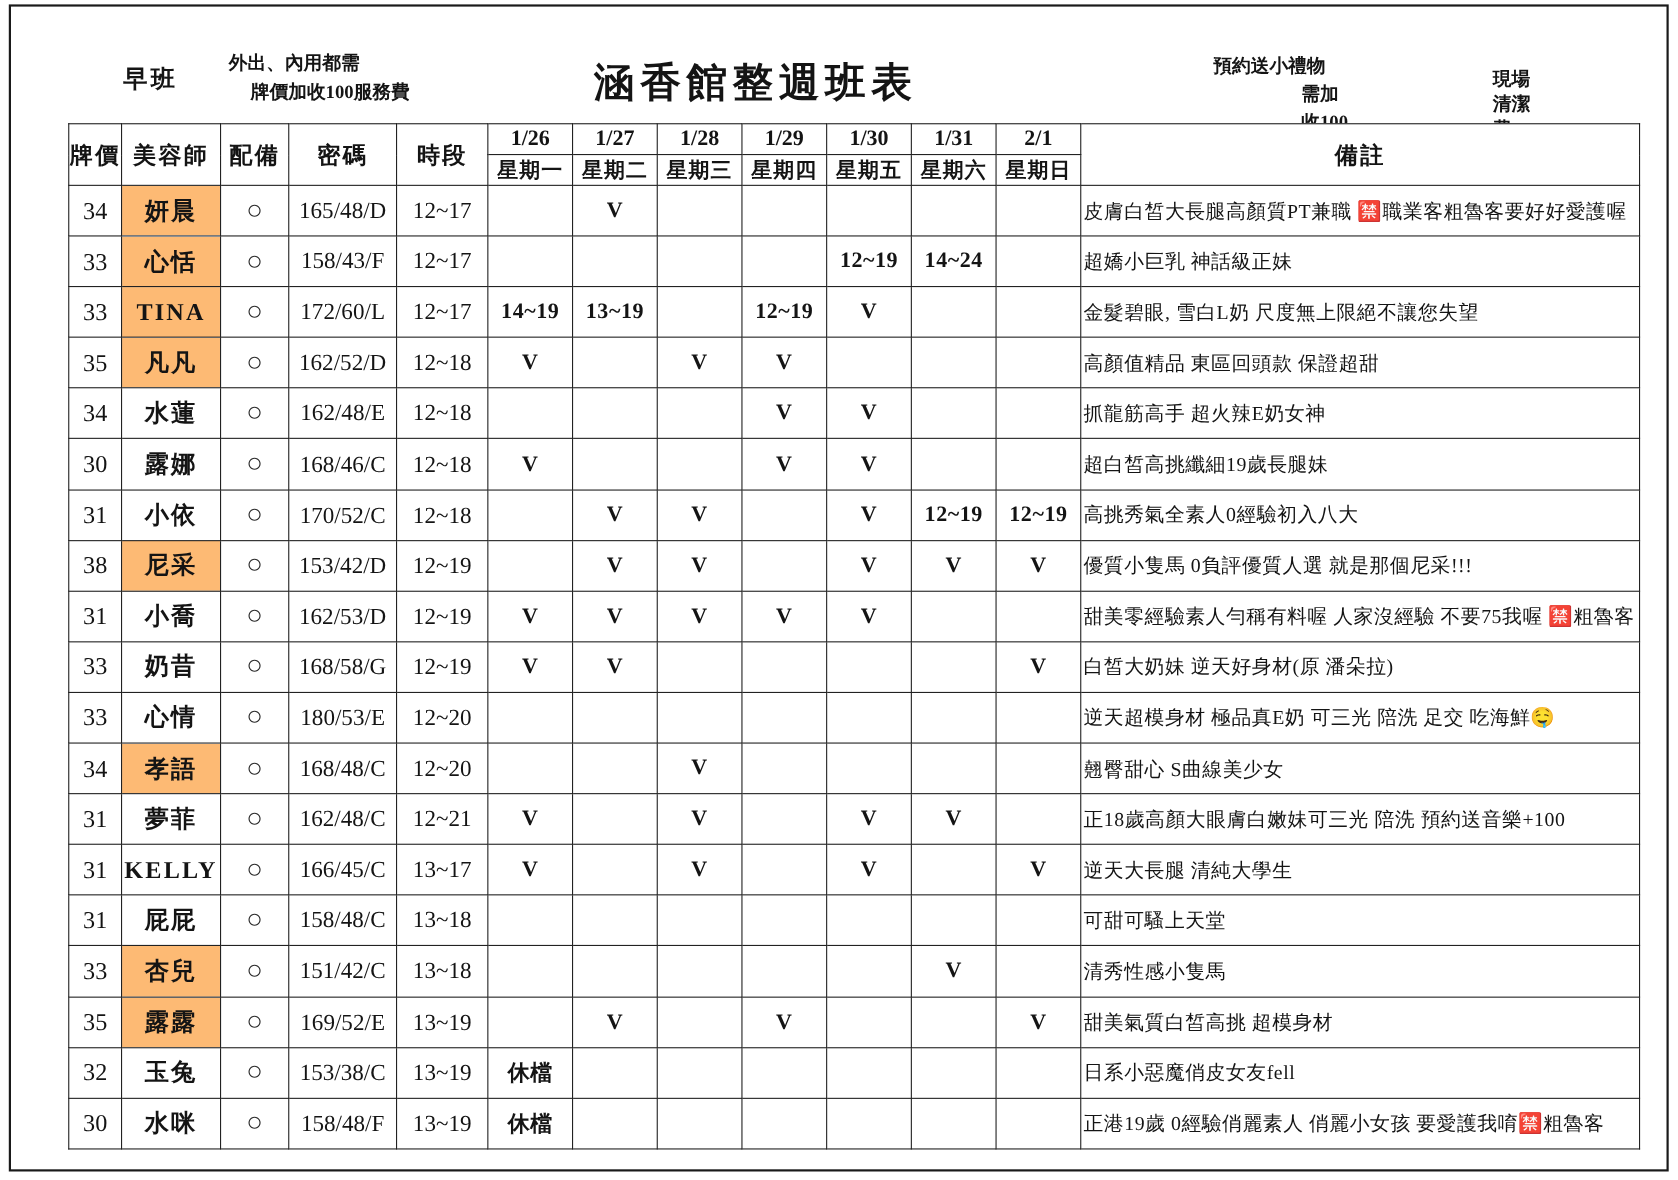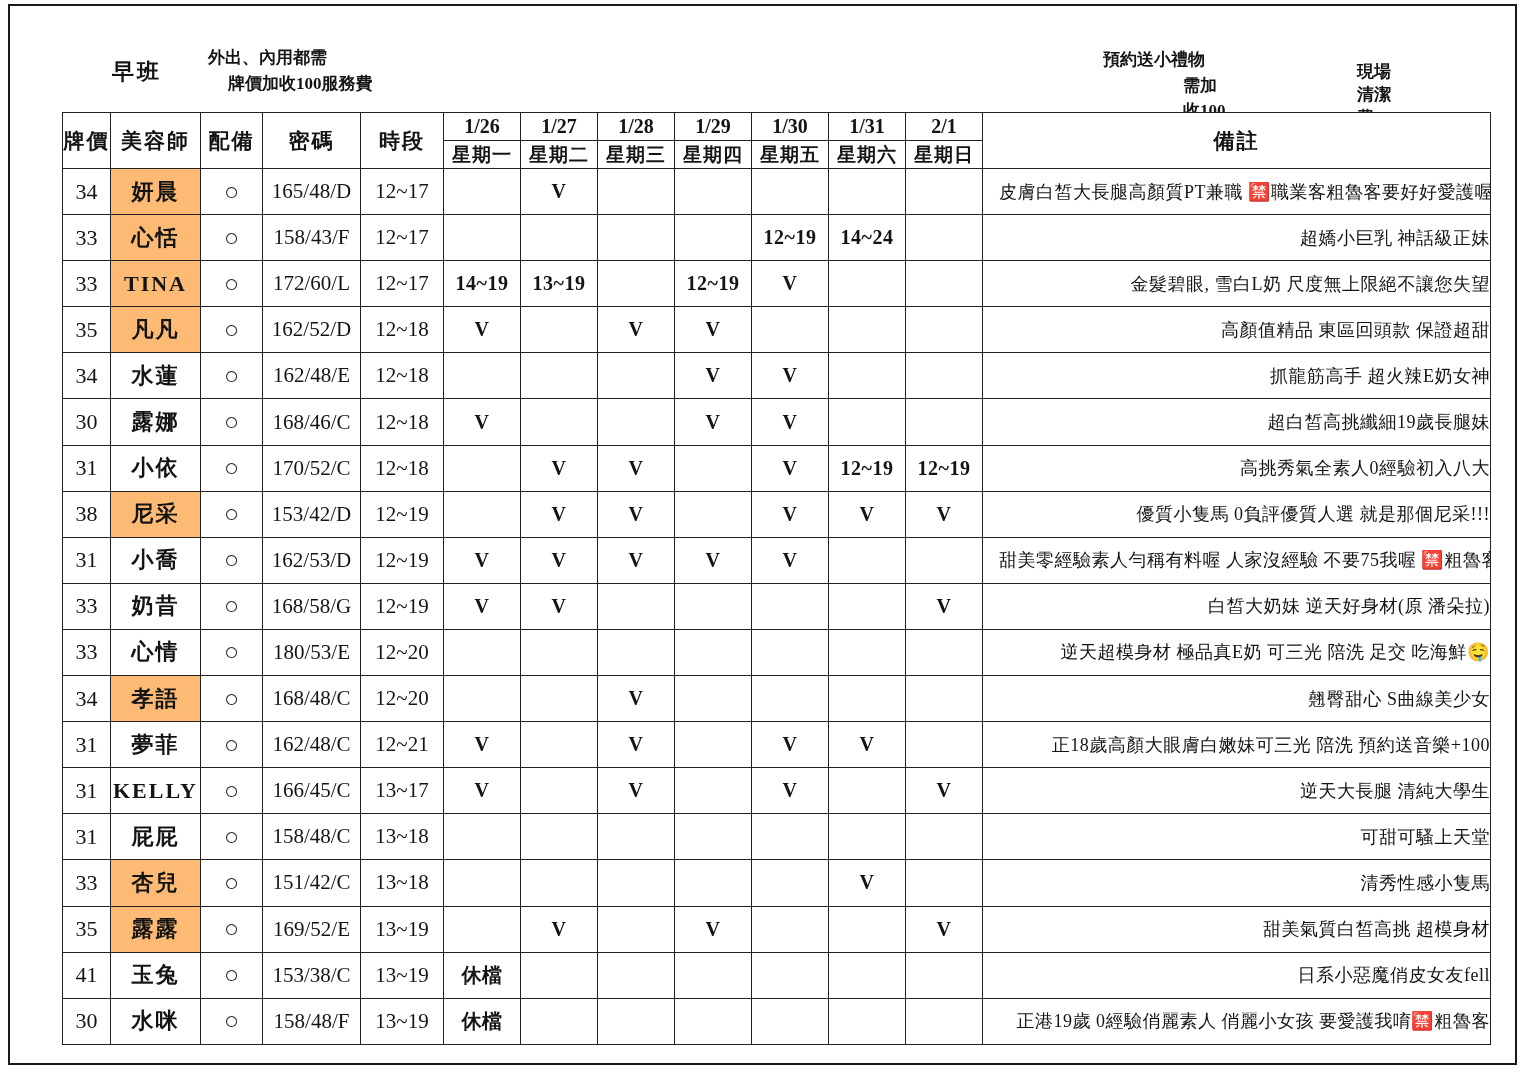--- a/index.html
+++ b/index.html
@@ -40,35 +40,36 @@
   thead th.weekday { font-size:19px; }
   tbody td { height:46.1px; font-size:21px; }
   td.price  { font-size:22px; }
   td.name   { font-size:22px; font-weight:600; letter-spacing:2px; }
   td.name.gray { background:#fdba74; }
   td.equip  { font-size:25px; font-weight:normal; color:#2a2a2a; }
   td.code   { font-size:21px; }
   td.period { font-size:21px; }
   td.day    { font-size:20px; font-weight:bold; letter-spacing:0.5px; }
   td.remark {
-    text-align:right; padding-left:16px; font-size:18px;
+    text-align:left; padding-left:2px; font-size:18px;
     white-space:nowrap; letter-spacing:0.5px;
   }
 </style>
 </head>
 <body>
 
 <div class="frame"></div>
 
 <div class="header">
   <div class="shift">早班</div>
   <div class="note note-left">
     <div class="line1">外出、內用都需</div>
     <div class="line2">牌價加收100服務費</div>
   </div>
+  <h1 class="title">涵香館整週班表</h1>
   <div class="note note-right">
     <div class="line1">預約送小禮物</div>
     <div class="line2">需加收100清潔費</div>
   </div>
   <div class="note-onsite">現場清潔費+300</div>
 </div>
 
 <table id="schedule-table">
     <colgroup>
       <col style="width: 48px;">
@@ -361,21 +362,21 @@
         <td class="day"></td>
         <td class="day">V</td>
         <td class="day"></td>
         <td class="day">V</td>
         <td class="day"></td>
         <td class="day"></td>
         <td class="day">V</td>
         <td class="remark">甜美氣質白皙高挑 超模身材</td>
       </tr>
       <tr>
-        <td class="price">41</td>
+        <td class="price">32</td>
         <td class="name">玉兔</td>
         <td class="equip">○</td>
         <td class="code">153/38/C</td>
         <td class="period">13~19</td>
         <td class="day">休檔</td>
         <td class="day"></td>
         <td class="day"></td>
         <td class="day"></td>
         <td class="day"></td>
         <td class="day"></td>

